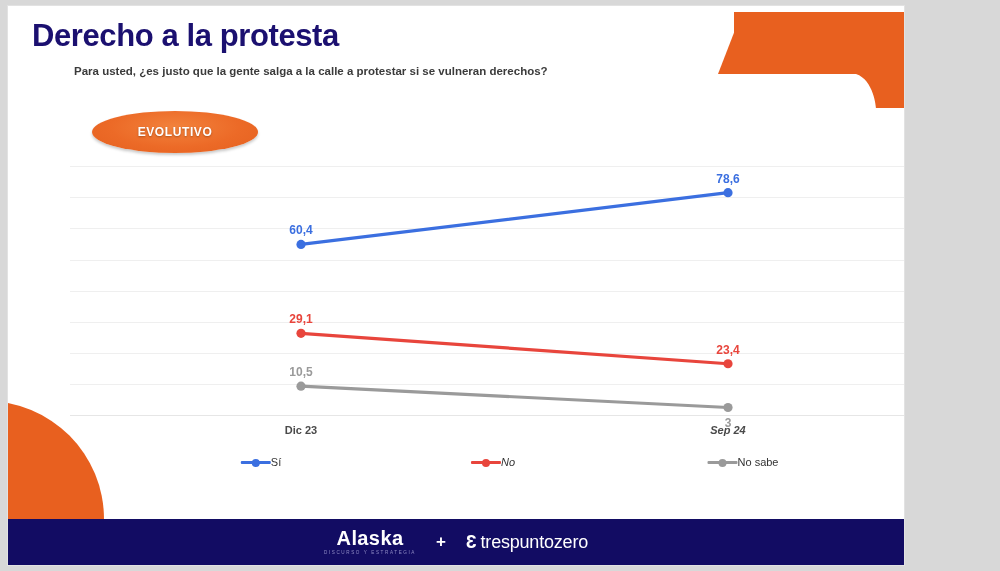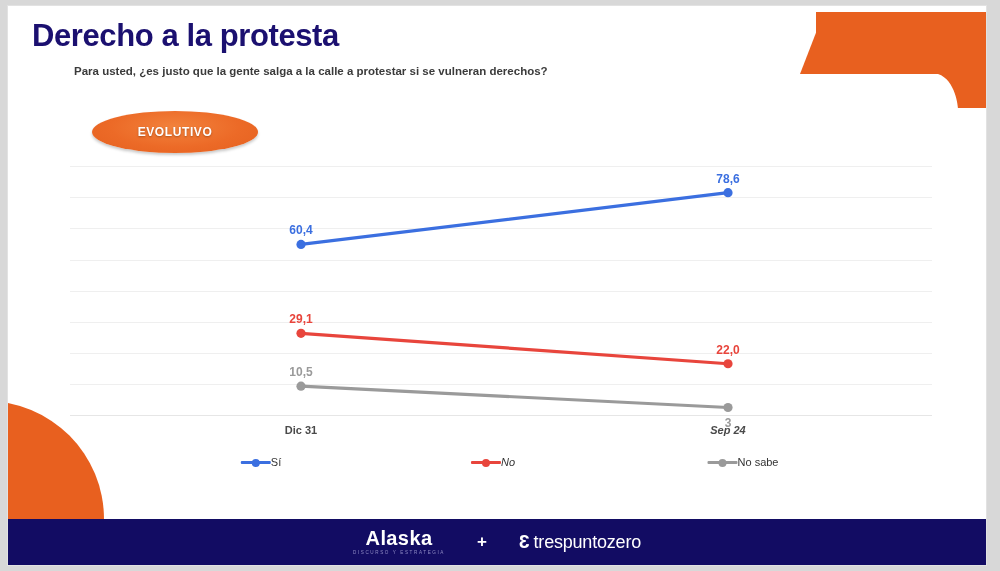--- a/index.html
+++ b/index.html
@@ -5,21 +5,21 @@
   html,body{margin:0;padding:0;}
   body{
     width:1000px;height:571px;
     background:#d8d8d8;
     font-family:"Liberation Sans", sans-serif;
     overflow:hidden;
   }
   #slide{
     position:absolute;
     left:8px; top:6px;
-    width:978px; height:559px;
+    width:896px; height:559px;
     background:#ffffff;
     overflow:hidden;
     box-shadow:0 0 0 1px #e2e2e2;
   }
 
   
   .deco-topright{
     position:absolute; right:0; top:-2px;
     width:200px; height:104px;
     overflow:hidden;
@@ -129,21 +129,21 @@
     width:8px; height:8px; border-radius:50%;
     background:currentColor;
   }
 
   
   #footer{
     position:absolute; left:0; right:0; bottom:0;
     height:46px;
     background:#120c63;
     display:flex; align-items:center; justify-content:center;
-    gap:32px;
+    gap:20px;
     margin-top:46px;
   }
   .brand-alaska{
     display:flex; flex-direction:column; align-items:center;
     line-height:1;
   }
   .brand-alaska .nm{
     color:#ffffff; font-size:20px; font-weight:bold;
     letter-spacing:0.4px;
   }
@@ -222,28 +222,28 @@
             <line x1="231" y1="220.17045454545453" x2="658" y2="241.47727272727272" stroke="#9a9a9a" stroke-width="3.2" stroke-linecap="round"></line>
             <circle cx="231" cy="220.17045454545453" r="4.6" fill="#9a9a9a"></circle>
             <circle cx="658" cy="241.47727272727272" r="4.6" fill="#9a9a9a"></circle>
           </g>
         </g>
     </svg>
     <div id="point-labels">
         <div class="pt-label" style="color: rgb(59, 111, 224); left: 26.7981%; top: 64.4091px;">60,4</div>
         <div class="pt-label" style="color: rgb(59, 111, 224); left: 76.3341%; top: 12.7045px;">78,6</div>
         <div class="pt-label" style="color: rgb(232, 69, 60); left: 26.7981%; top: 153.33px;">29,1</div>
-        <div class="pt-label" style="color: rgb(232, 69, 60); left: 76.3341%; top: 183.727px;">22,0</div>
+        <div class="pt-label" style="color: rgb(232, 69, 60); left: 76.3341%; top: 183.727px;">23,4</div>
         <div class="pt-label" style="color: rgb(154, 154, 154); left: 26.7981%; top: 206.17px;">10,5</div>
         <div class="pt-label" style="color: rgb(154, 154, 154); left: 76.3341%; top: 257.477px;">3</div>
       </div>
   </div>
 
   <div id="xaxis">
-      <div class="xlabel" style="left: 293px; top: 418px;">Dic 31</div>
+      <div class="xlabel" style="left: 293px; top: 418px;">Dic 23</div>
       <div class="xlabel" style="left: 720px; top: 418px; font-style: italic;">Sep 24</div>
     </div>
 
   <div id="legend">
       <div class="leg" style="left: 253px; color: rgb(59, 111, 224);">
         <span class="leg-mark">
           <i></i>
           <b></b>
         </span>
         <span style="color: rgb(51, 51, 51);">Sí</span>

